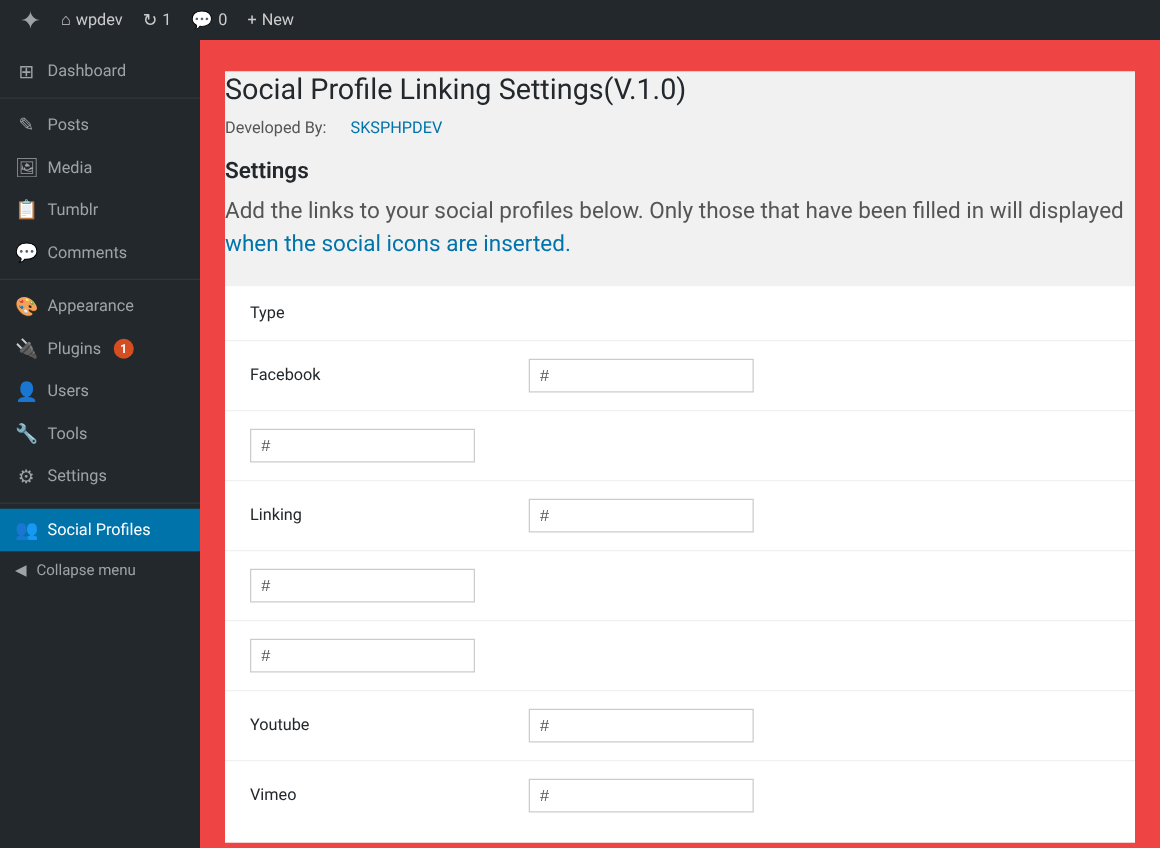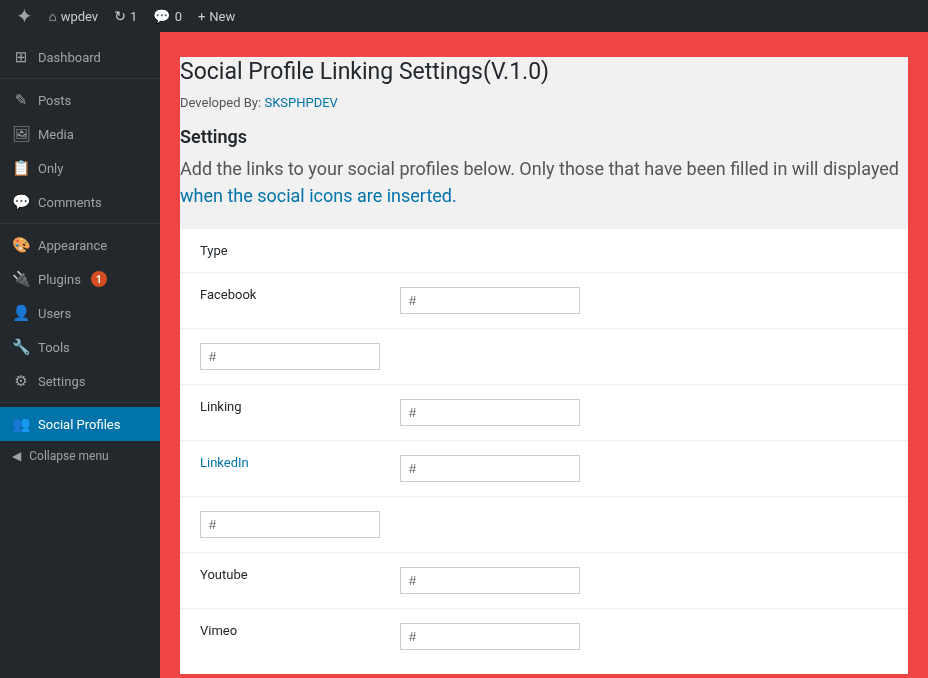--- a/index.html
+++ b/index.html
@@ -83,39 +83,40 @@
       font-weight: 400;
       color: #23282d;
       margin-bottom: 8px;
       line-height: 1.3;
     }
     .developed-by {
       font-size: 13px;
       color: #555;
       margin-bottom: 16px;
     }
-    .developed-by a { color: #0073aa; text-decoration: none; }
+    .developed-by a { color: #0073aa; text-decoration: none; margin-left: 16px; }
     h2.settings-heading {
       font-size: 18px;
       font-weight: 600;
       color: #23282d;
       margin-bottom: 8px;
     }
     .settings-description {
       font-size: 18px;
       color: #555;
       margin-bottom: 20px;
       line-height: 1.5;
     }
     .settings-description span.highlight { color: #0073aa; }
     .form-row {
       display: flex;
-      align-items: flex-start;
+      align-items: center;
       padding: 14px 20px;
       border-bottom: 1px solid #f0f0f0;
+      gap: 23px;
     }
     .form-row:last-child { border-bottom: none; }
     .form-label {
       width: 200px;
       font-size: 13px;
       color: #23282d;
       font-weight: 400;
     }
     .form-label.link-style { color: #0073aa; cursor: pointer; }
     .form-input {
@@ -182,21 +183,21 @@
     <div class="menu-item">
       <span class="menu-icon">✎</span>
       <span>Posts</span>
     </div>
     <div class="menu-item">
       <span class="menu-icon">🖼</span>
       <span>Media</span>
     </div>
     <div class="menu-item">
       <span class="menu-icon">📋</span>
-      <span>Only</span>
+      <span>Tumblr</span>
     </div>
     <div class="menu-item">
       <span class="menu-icon">💬</span>
       <span>Comments</span>
     </div>
     <div class="menu-separator"></div>
     <div class="menu-item">
       <span class="menu-icon">🎨</span>
       <span>Appearance</span>
     </div>
@@ -261,21 +262,20 @@
         </div>
 
         <div class="form-row">
           <div class="form-label">Linking</div>
           <div class="form-input">
             <input type="text" value="#" style="">
           </div>
         </div>
 
         <div class="form-row">
-          <div class="form-label link-style">LinkedIn</div>
           <div class="form-input">
             <input type="text" value="#" style="">
           </div>
         </div>
 
         <div class="form-row">
           <div class="form-input">
             <input type="text" value="#" style="">
           </div>
         </div>

